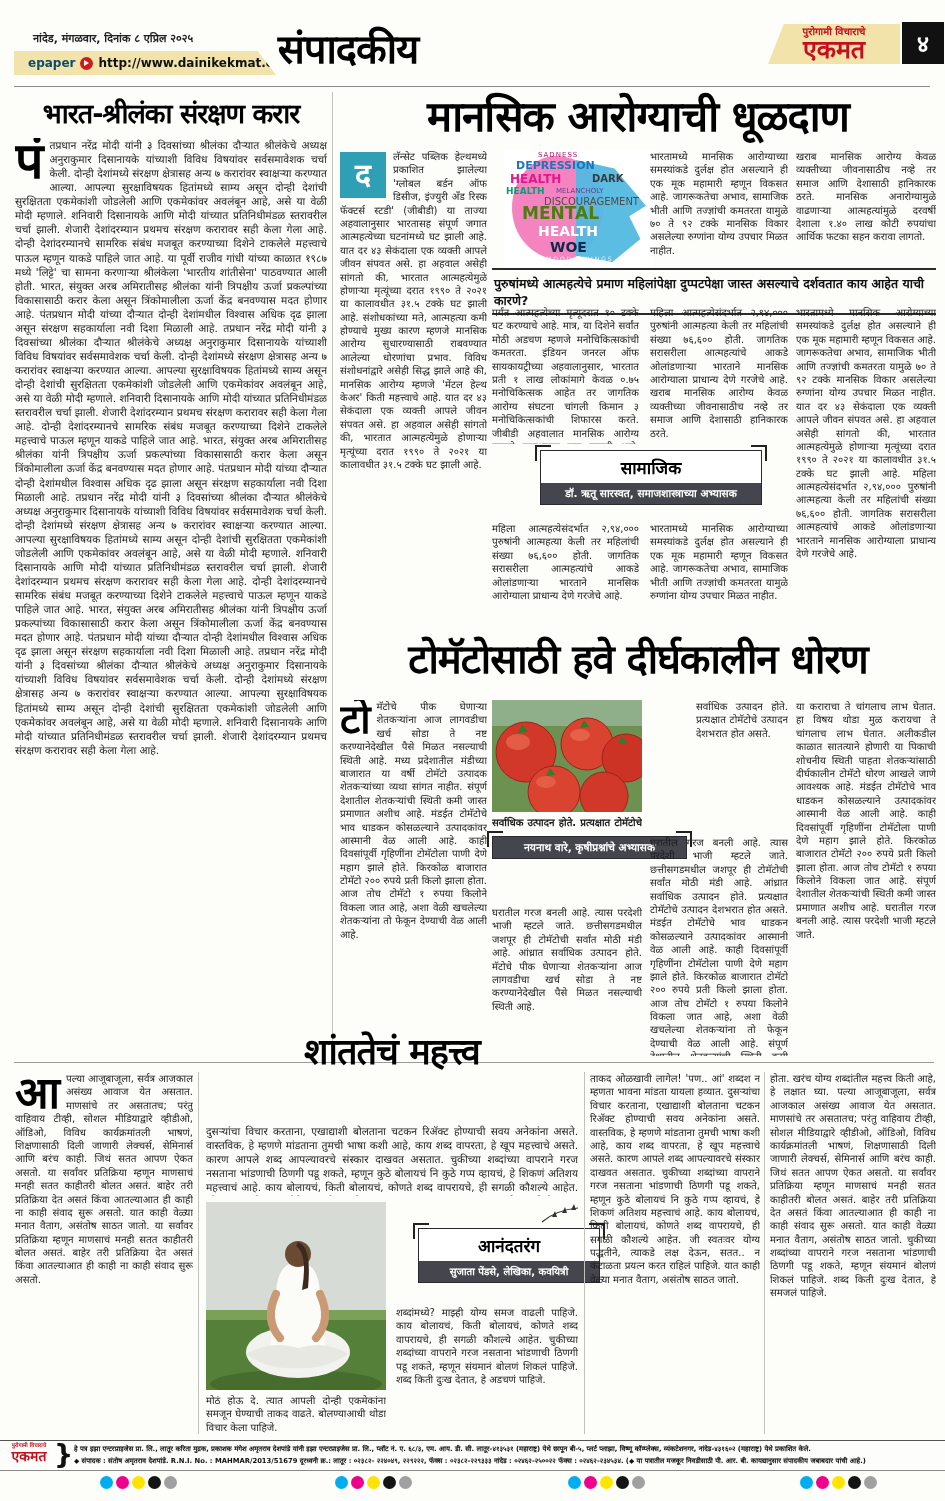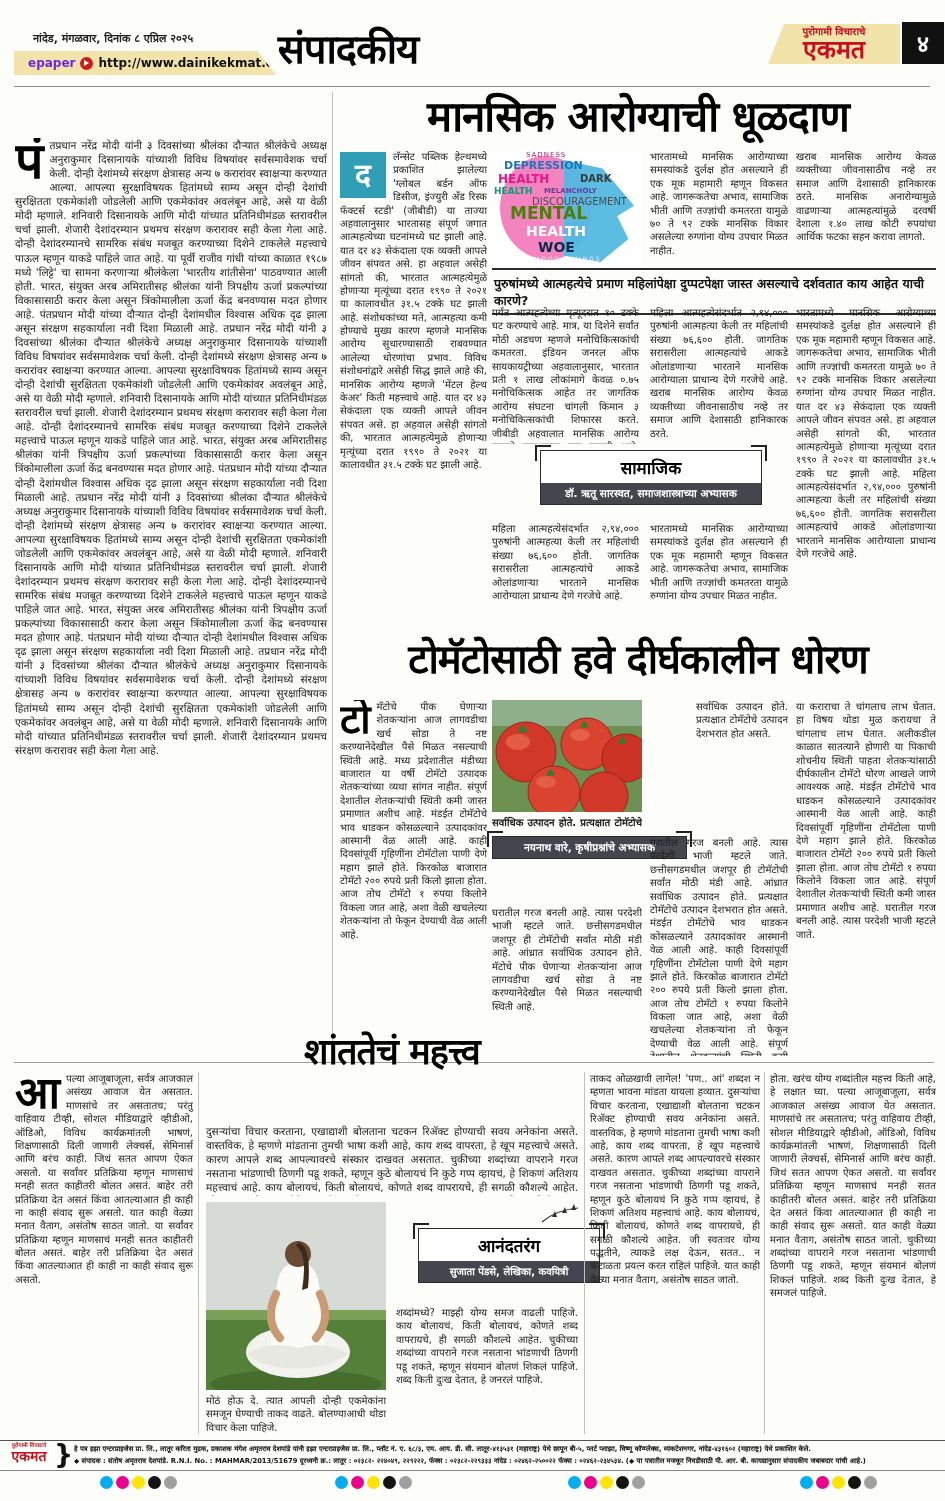--- a/index.html
+++ b/index.html
@@ -2,21 +2,21 @@
 <html><head>
 <meta charset="utf-8">
 <style>
   html,body{margin:0;padding:0;}
   body{background:#e8e8e4;font-family:"DejaVu Sans",sans-serif;}
   .page{position:relative;width:945px;height:1501px;background:#fdfdfa;margin:0 auto;overflow:hidden;color:#1b1b1b;}
   .abs{position:absolute;}
   
   .dateline{left:33px;top:30px;width:300px;font-size:11px;font-weight:700;color:#222;}
   .epaper-band{left:14px;top:51px;width:262px;height:24px;background:#f2e3ab;clip-path:polygon(0 0,93% 0,100% 100%,0 100%);display:flex;align-items:center;gap:5px;padding-left:14px;box-sizing:border-box;}
-  .epaper-label{font-size:12px;font-weight:700;color:#6d28d9;}
+  .epaper-label{font-size:12px;font-weight:700;color:#0c4a6e;}
   .epaper-icon{width:13px;height:13px;border-radius:50%;background:#d11a1a;position:relative;flex:0 0 auto;}
   .epaper-icon::after{content:"";position:absolute;left:4px;top:3px;border-left:5px solid #fff;border-top:3.5px solid transparent;border-bottom:3.5px solid transparent;}
   .epaper-url{font-size:12px;font-weight:700;color:#111;}
   .section-title{left:258px;top:20px;width:180px;text-align:center;font-size:40px;font-weight:800;letter-spacing:-1px;color:#000;}
   .masthead-band{left:768px;top:24px;width:132px;height:40px;background:#f2e3ab;clip-path:polygon(12% 0,100% 0,100% 100%,0 100%);text-align:center;padding-top:2px;box-sizing:border-box;}
   .masthead-tagline{font-size:10px;font-weight:800;color:#c40f1e;line-height:1.1;}
   .masthead-name{font-size:25px;font-weight:800;color:#c40f1e;line-height:1.0;}
   .pagenum-box{left:902px;top:22px;width:42px;height:42px;background:#111;color:#fff;display:flex;align-items:center;justify-content:center;font-size:23px;font-weight:700;}
   .hrule{background:#8a8a8a;height:1px;}
   .vrule{background:#c2c2bd;width:1px;}
@@ -25,30 +25,30 @@
   .bodytext{font-size:10px;line-height:1.34;text-align:justify;color:#1d1d1d;overflow:hidden;}
   .dropcap-plain{float:left;font-size:50px;line-height:.82;font-weight:700;padding:3px 6px 0 0;color:#000;}
   .dropcap-box{float:left;width:46px;height:46px;background:#2e9fb5;color:#fff;font-size:30px;font-weight:700;display:flex;align-items:center;justify-content:center;margin:2px 7px 2px 0;}
   .pullquote{border-top:2px solid #2b2b2b;border-bottom:2px solid #2b2b2b;font-size:12.5px;font-weight:800;padding:5px 2px 4px;color:#111;box-sizing:border-box;}
   .infobox{background:#fff;border:1.5px solid #2a2a2a;box-sizing:border-box;}
   .infobox::before{content:"";position:absolute;top:-6px;left:-6px;width:14px;height:14px;border-left:2px solid #222;border-top:2px solid #222;}
   .infobox::after{content:"";position:absolute;top:-6px;right:-6px;width:14px;height:14px;border-right:2px solid #222;border-top:2px solid #222;}
   .infobox .lbl{font-size:17px;font-weight:800;text-align:center;padding:5px 0 4px;color:#000;}
   .infobox .bar{background:#45454e;color:#fff;font-size:10.5px;font-weight:700;text-align:center;padding:3px 2px 4px;}
   
-  .cloudimg{left:492px;top:150px;width:150px;height:118px;background:#fff;overflow:hidden;}
+  .cloudimg{left:504px;top:150px;width:150px;height:118px;background:#fff;overflow:hidden;}
   .cloud-pink{position:absolute;left:8px;top:6px;width:92px;height:104px;background:#f277b8;border-radius:48% 52% 46% 54%/50% 46% 54% 50%;opacity:.9;}
   .cloud-blue{position:absolute;left:72px;top:8px;width:70px;height:104px;background:#53b9e2;clip-path:polygon(0 2%,55% 10%,100% 46%,76% 56%,92% 78%,52% 100%,0 94%);opacity:.95;}
   .cloudimg span{position:absolute;white-space:nowrap;}
   .w0{top:1px;left:34px;font-size:7px;color:#b0136e;letter-spacing:1px;}
   .w1{top:9px;left:12px;font-size:11px;font-weight:800;color:#1b75bb;}
   .w2{top:22px;left:6px;font-size:12px;font-weight:800;color:#e0198c;}
   .w3{top:23px;left:88px;font-size:10px;font-weight:800;color:#3a3a3a;}
   .w4{top:36px;left:2px;font-size:9px;font-weight:800;color:#0f9a75;}
-  .w5{top:37px;left:52px;font-size:7px;color:#6a3d96;font-weight:bold;}
+  .w5{top:37px;left:52px;font-size:7px;color:#6a3d96;}
   .w6{top:46px;left:40px;font-size:10px;color:#4d4d4d;}
   .w7{top:53px;left:18px;font-size:17px;font-weight:800;color:#4d7c0f;}
   .w8{top:73px;left:34px;font-size:14px;font-weight:800;color:#fff;}
   .w9{top:89px;left:46px;font-size:14px;font-weight:700;color:#0d2a4a;}
   .w10{top:105px;left:42px;font-size:6px;color:#f3f3f3;letter-spacing:2px;}
   
   .footer-logo{left:3px;top:1443px;width:52px;text-align:center;}
   .footer-tagline{font-size:5.5px;font-weight:800;color:#c40f1e;line-height:1;}
   .footer-name{font-size:14px;font-weight:800;color:#c40f1e;line-height:1.05;}
   .footer-brace{left:54px;top:1438px;font-size:27px;font-weight:700;color:#111;}
@@ -70,20 +70,21 @@
   <div class="abs section-title">संपादकीय</div>
   <div class="abs masthead-band">
     <div class="masthead-tagline">पुरोगामी विचाराचे</div>
     <div class="masthead-name">एकमत</div>
   </div>
   <div class="abs pagenum-box">
     <span>४</span>
   </div>
   <div class="abs hrule" style="left:14px;top:86px;width:916px;"></div>
 
+  <div class="abs headline" style="left:15px;top:94px;width:312px;font-size:27px;">भारत-श्रीलंका संरक्षण करार</div>
   <div class="abs bodytext" style="left:15px;top:138px;width:312px;height:918px;font-size:10.5px;">
     <span class="dropcap-plain">पं</span><span>तप्रधान नरेंद्र मोदी यांनी ३ दिवसांच्या श्रीलंका दौऱ्यात श्रीलंकेचे अध्यक्ष अनुराकुमार दिसानायके यांच्याशी विविध विषयांवर सर्वसमावेशक चर्चा केली. दोन्ही देशांमध्ये संरक्षण क्षेत्रासह अन्य ७ करारांवर स्वाक्षऱ्या करण्यात आल्या. आपल्या सुरक्षाविषयक हितांमध्ये साम्य असून दोन्ही देशांची सुरक्षितता एकमेकांशी जोडलेली आणि एकमेकांवर अवलंबून आहे, असे या वेळी मोदी म्हणाले. शनिवारी दिसानायके आणि मोदी यांच्यात प्रतिनिधीमंडळ स्तरावरील चर्चा झाली. शेजारी देशांदरम्यान प्रथमच संरक्षण करारावर सही केला गेला आहे. दोन्ही देशांदरम्यानचे सामरिक संबंध मजबूत करण्याच्या दिशेने टाकलेले महत्त्वाचे पाऊल म्हणून याकडे पाहिले जात आहे. या पूर्वी राजीव गांधी यांच्या काळात १९८७ मध्ये 'लिट्टे' चा सामना करणाऱ्या श्रीलंकेला 'भारतीय शांतीसेना' पाठवण्यात आली होती. भारत, संयुक्त अरब अमिरातीसह श्रीलंका यांनी त्रिपक्षीय ऊर्जा प्रकल्पांच्या विकासासाठी करार केला असून त्रिंकोमालीला ऊर्जा केंद्र बनवण्यास मदत होणार आहे. पंतप्रधान मोदी यांच्या दौऱ्यात दोन्ही देशांमधील विश्वास अधिक दृढ झाला असून संरक्षण सहकार्याला नवी दिशा मिळाली आहे. तप्रधान नरेंद्र मोदी यांनी ३ दिवसांच्या श्रीलंका दौऱ्यात श्रीलंकेचे अध्यक्ष अनुराकुमार दिसानायके यांच्याशी विविध विषयांवर सर्वसमावेशक चर्चा केली. दोन्ही देशांमध्ये संरक्षण क्षेत्रासह अन्य ७ करारांवर स्वाक्षऱ्या करण्यात आल्या. आपल्या सुरक्षाविषयक हितांमध्ये साम्य असून दोन्ही देशांची सुरक्षितता एकमेकांशी जोडलेली आणि एकमेकांवर अवलंबून आहे, असे या वेळी मोदी म्हणाले. शनिवारी दिसानायके आणि मोदी यांच्यात प्रतिनिधीमंडळ स्तरावरील चर्चा झाली. शेजारी देशांदरम्यान प्रथमच संरक्षण करारावर सही केला गेला आहे. दोन्ही देशांदरम्यानचे सामरिक संबंध मजबूत करण्याच्या दिशेने टाकलेले महत्त्वाचे पाऊल म्हणून याकडे पाहिले जात आहे. भारत, संयुक्त अरब अमिरातीसह श्रीलंका यांनी त्रिपक्षीय ऊर्जा प्रकल्पांच्या विकासासाठी करार केला असून त्रिंकोमालीला ऊर्जा केंद्र बनवण्यास मदत होणार आहे. पंतप्रधान मोदी यांच्या दौऱ्यात दोन्ही देशांमधील विश्वास अधिक दृढ झाला असून संरक्षण सहकार्याला नवी दिशा मिळाली आहे. तप्रधान नरेंद्र मोदी यांनी ३ दिवसांच्या श्रीलंका दौऱ्यात श्रीलंकेचे अध्यक्ष अनुराकुमार दिसानायके यांच्याशी विविध विषयांवर सर्वसमावेशक चर्चा केली. दोन्ही देशांमध्ये संरक्षण क्षेत्रासह अन्य ७ करारांवर स्वाक्षऱ्या करण्यात आल्या. आपल्या सुरक्षाविषयक हितांमध्ये साम्य असून दोन्ही देशांची सुरक्षितता एकमेकांशी जोडलेली आणि एकमेकांवर अवलंबून आहे, असे या वेळी मोदी म्हणाले. शनिवारी दिसानायके आणि मोदी यांच्यात प्रतिनिधीमंडळ स्तरावरील चर्चा झाली. शेजारी देशांदरम्यान प्रथमच संरक्षण करारावर सही केला गेला आहे. दोन्ही देशांदरम्यानचे सामरिक संबंध मजबूत करण्याच्या दिशेने टाकलेले महत्त्वाचे पाऊल म्हणून याकडे पाहिले जात आहे. भारत, संयुक्त अरब अमिरातीसह श्रीलंका यांनी त्रिपक्षीय ऊर्जा प्रकल्पांच्या विकासासाठी करार केला असून त्रिंकोमालीला ऊर्जा केंद्र बनवण्यास मदत होणार आहे. पंतप्रधान मोदी यांच्या दौऱ्यात दोन्ही देशांमधील विश्वास अधिक दृढ झाला असून संरक्षण सहकार्याला नवी दिशा मिळाली आहे. तप्रधान नरेंद्र मोदी यांनी ३ दिवसांच्या श्रीलंका दौऱ्यात श्रीलंकेचे अध्यक्ष अनुराकुमार दिसानायके यांच्याशी विविध विषयांवर सर्वसमावेशक चर्चा केली. दोन्ही देशांमध्ये संरक्षण क्षेत्रासह अन्य ७ करारांवर स्वाक्षऱ्या करण्यात आल्या. आपल्या सुरक्षाविषयक हितांमध्ये साम्य असून दोन्ही देशांची सुरक्षितता एकमेकांशी जोडलेली आणि एकमेकांवर अवलंबून आहे, असे या वेळी मोदी म्हणाले. शनिवारी दिसानायके आणि मोदी यांच्यात प्रतिनिधीमंडळ स्तरावरील चर्चा झाली. शेजारी देशांदरम्यान प्रथमच संरक्षण करारावर सही केला गेला आहे.</span>
   </div>
   <div class="abs vrule" style="left:332px;top:92px;height:966px;"></div>
 
   <div class="abs headline" style="left:340px;top:86px;width:596px;font-size:42px;">मानसिक आरोग्याची धूळदाण</div>
 
   <div class="abs bodytext" style="left:340px;top:150px;width:147px;height:476px;">
     <span class="dropcap-box">द</span><span>लॅन्सेट पब्लिक हेल्थमध्ये प्रकाशित झालेल्या 'ग्लोबल बर्डन ऑफ डिसीज, इंज्युरी अँड रिस्क फॅक्टर्स स्टडी' (जीबीडी) या ताज्या अहवालानुसार भारतासह संपूर्ण जगात आत्महत्येच्या घटनांमध्ये घट झाली आहे. यात दर ४३ सेकंदाला एक व्यक्ती आपले जीवन संपवत असे. हा अहवाल असेही सांगतो की, भारतात आत्महत्येमुळे होणाऱ्या मृत्यूंच्या दरात १९९० ते २०२१ या कालावधीत ३१.५ टक्के घट झाली आहे. संशोधकांच्या मते, आत्महत्या कमी होण्याचे मुख्य कारण म्हणजे मानसिक आरोग्य सुधारण्यासाठी राबवण्यात आलेल्या धोरणांचा प्रभाव. विविध संशोधनांद्वारे असेही सिद्ध झाले आहे की, मानसिक आरोग्य म्हणजे 'मेंटल हेल्थ केअर' किती महत्त्वाचे आहे. यात दर ४३ सेकंदाला एक व्यक्ती आपले जीवन संपवत असे. हा अहवाल असेही सांगतो की, भारतात आत्महत्येमुळे होणाऱ्या मृत्यूंच्या दरात १९९० ते २०२१ या कालावधीत ३१.५ टक्के घट झाली आहे.</span>
   </div>
@@ -184,21 +185,21 @@
   <div class="abs" style="left:540px;top:1204px;width:40px;height:22px;">
     <svg width="40" height="22" viewBox="0 0 40 22">
       <path d="M2 18 q14 -12 36 -14" stroke="#333" stroke-width="1.2" fill="none"></path>
       <path d="M12 13 l3 -6 l2 6z M22 9 l3 -6 l2 6z M31 6 l3 -6 l2 6z" fill="#333"></path>
     </svg>
   </div>
   <div class="abs infobox" style="left:418px;top:1228px;width:182px;">
     <div class="lbl">आनंदतरंग</div>
     <div class="bar" style="font-size:10px;">सुजाता पेंडसे, लेखिका, कवयित्री</div>
   </div>
-  <div class="abs bodytext" style="left:396px;top:1306px;width:182px;height:128px;">शब्दांमध्ये? माझ्ही योग्य समज वाढली पाहिजे. काय बोलायचं, किती बोलायचं, कोणते शब्द वापरायचे, ही सगळी कौशल्ये आहेत. चुकीच्या शब्दांच्या वापराने गरज नसताना भांडणाची ठिणगी पडू शकते, म्हणून संयमानं बोलणं शिकलं पाहिजे. शब्द किती दुःख देतात, हे जनरलं पाहिजे.</div>
+  <div class="abs bodytext" style="left:396px;top:1306px;width:182px;height:128px;">शब्दांमध्ये? माझ्ही योग्य समज वाढली पाहिजे. काय बोलायचं, किती बोलायचं, कोणते शब्द वापरायचे, ही सगळी कौशल्ये आहेत. चुकीच्या शब्दांच्या वापराने गरज नसताना भांडणाची ठिणगी पडू शकते, म्हणून संयमानं बोलणं शिकलं पाहिजे. शब्द किती दुःख देतात, हे अडचणं पाहिजे.</div>
   <div class="abs bodytext" style="left:206px;top:1394px;width:180px;height:40px;">मोठं होऊ दे. त्यात आपली दोन्ही एकमेकांना समजून घेण्याची ताकद वाढते. बोलण्याआधी थोडा विचार केला पाहिजे.</div>
 
   <div class="abs vrule" style="left:584px;top:1072px;height:362px;"></div>
   <div class="abs bodytext" style="left:590px;top:1072px;width:170px;height:362px;">ताकद ओळखावी लागेल! 'पण.. आं' शब्दश न म्हणता भावना मांडता यायला हव्यात. दुसऱ्यांचा विचार करताना, एखाद्याशी बोलताना चटकन रिॲक्ट होण्याची सवय अनेकांना असते. वास्तविक, हे म्हणणे मांडताना तुमची भाषा कशी आहे, काय शब्द वापरता, हे खूप महत्त्वाचे असते. कारण आपले शब्द आपल्यावरचे संस्कार दाखवत असतात. चुकीच्या शब्दांच्या वापराने गरज नसताना भांडणाची ठिणगी पडू शकते, म्हणून कुठे बोलायचं नि कुठे गप्प व्हायचं, हे शिकणं अतिशय महत्त्वाचं आहे. काय बोलायचं, किती बोलायचं, कोणते शब्द वापरायचे, ही सगळी कौशल्ये आहेत. जी स्वतःवर योग्य पद्धतीने, त्याकडे लक्ष देऊन, सतत.. न कंटाळता प्रयत्न करत राहिलं पाहिजे. यात काही वेळ्या मनात वैताग, असंतोष साठत जातो.</div>
   <div class="abs vrule" style="left:764px;top:1072px;height:362px;"></div>
   <div class="abs bodytext" style="left:770px;top:1072px;width:166px;height:362px;">होता. खरंच योग्य शब्दांतील महत्त्व किती आहे, हे लक्षात घ्या. पल्या आजूबाजूला, सर्वत्र आजकाल असंख्य आवाज येत असतात. माणसांचे तर असतातच; परंतु वाहिवाय टीव्ही, सोशल मीडियाद्वारे व्हीडीओ, ऑडिओ, विविध कार्यक्रमांतली भाषणं, शिक्षणासाठी दिली जाणारी लेक्चर्स, सेमिनार्स आणि बरंच काही. जिथं सतत आपण ऐकत असतो. या सर्वांवर प्रतिक्रिया म्हणून माणसाचं मनही सतत काहीतरी बोलत असतं. बाहेर तरी प्रतिक्रिया देत असतं किंवा आतल्याआत ही काही ना काही संवाद सुरू असतो. यात काही वेळ्या मनात वैताग, असंतोष साठत जातो. चुकीच्या शब्दांच्या वापराने गरज नसताना भांडणाची ठिणगी पडू शकते, म्हणून संयमानं बोलणं शिकलं पाहिजे. शब्द किती दुःख देतात, हे समजलं पाहिजे.</div>
 
   <div class="abs hrule" style="left:0;top:1440px;width:945px;background:#555;"></div>
   <div class="abs footer-logo">
     <div class="footer-tagline">पुरोगामी विचाराचे</div>

